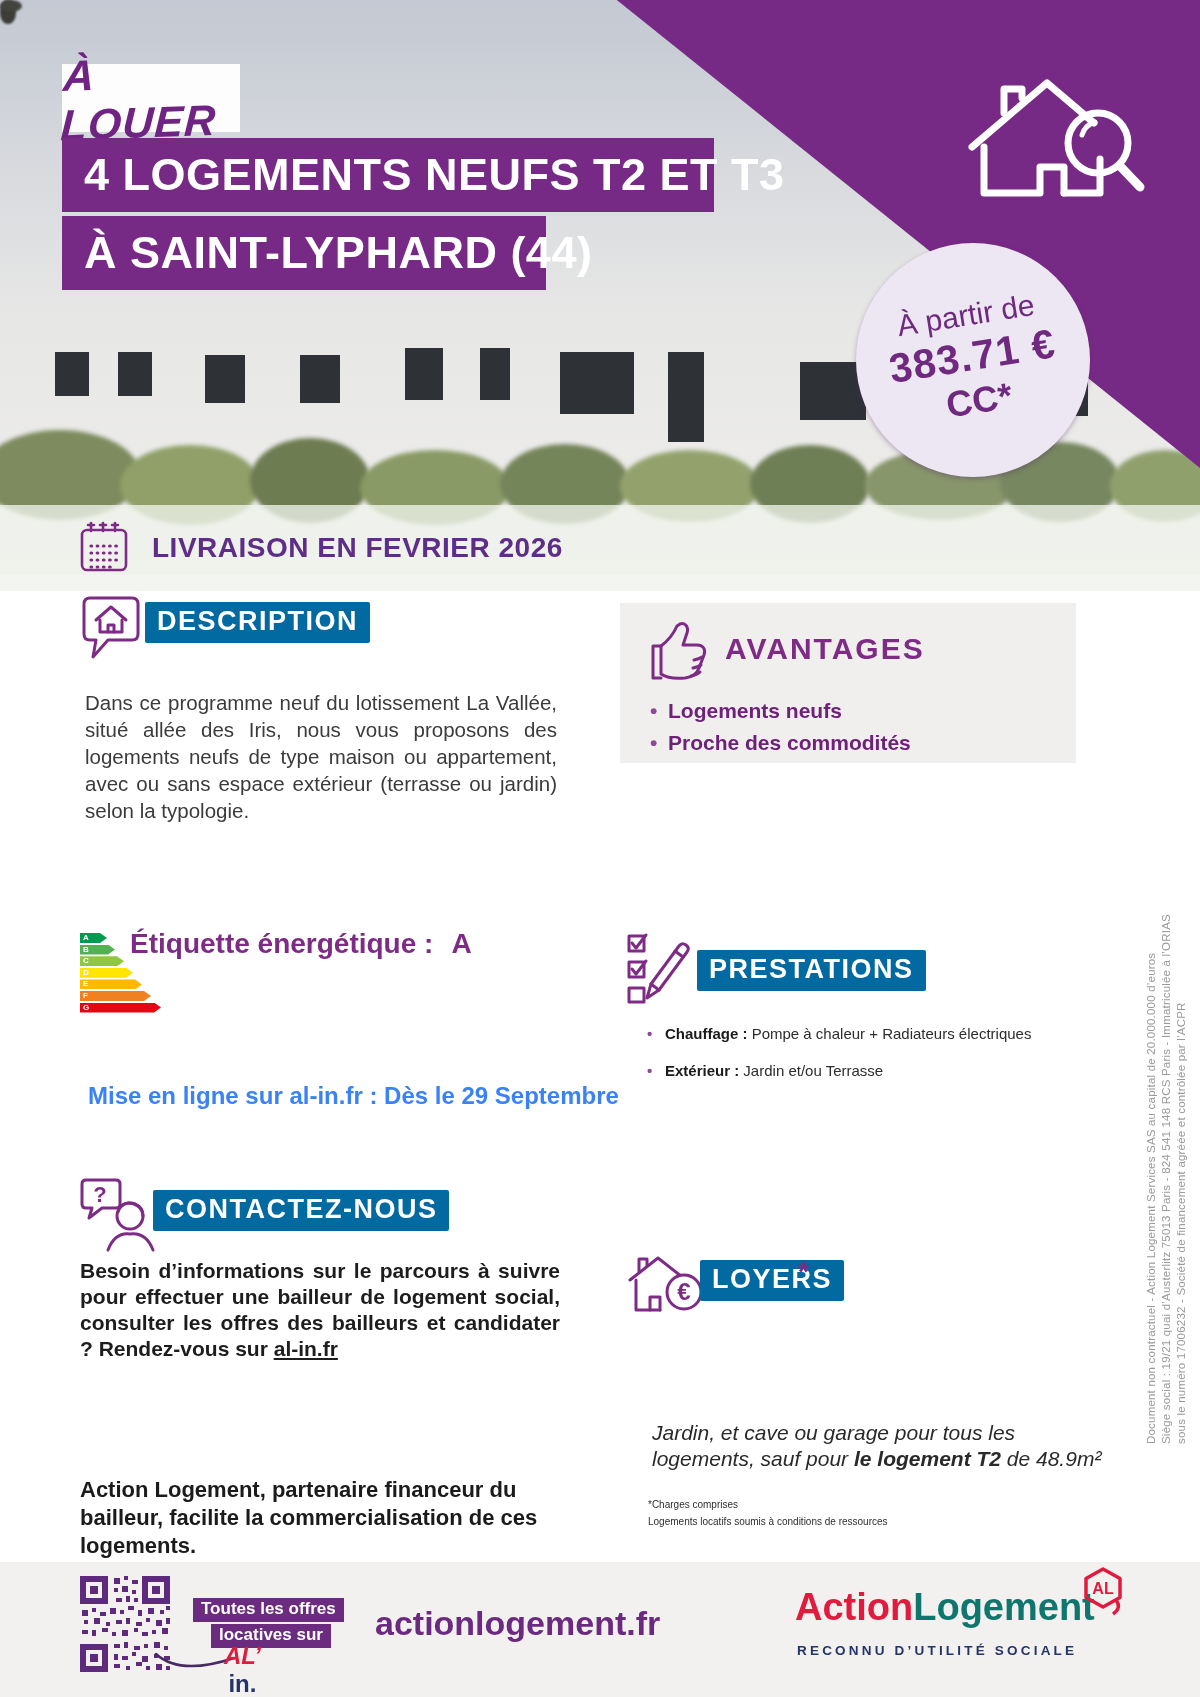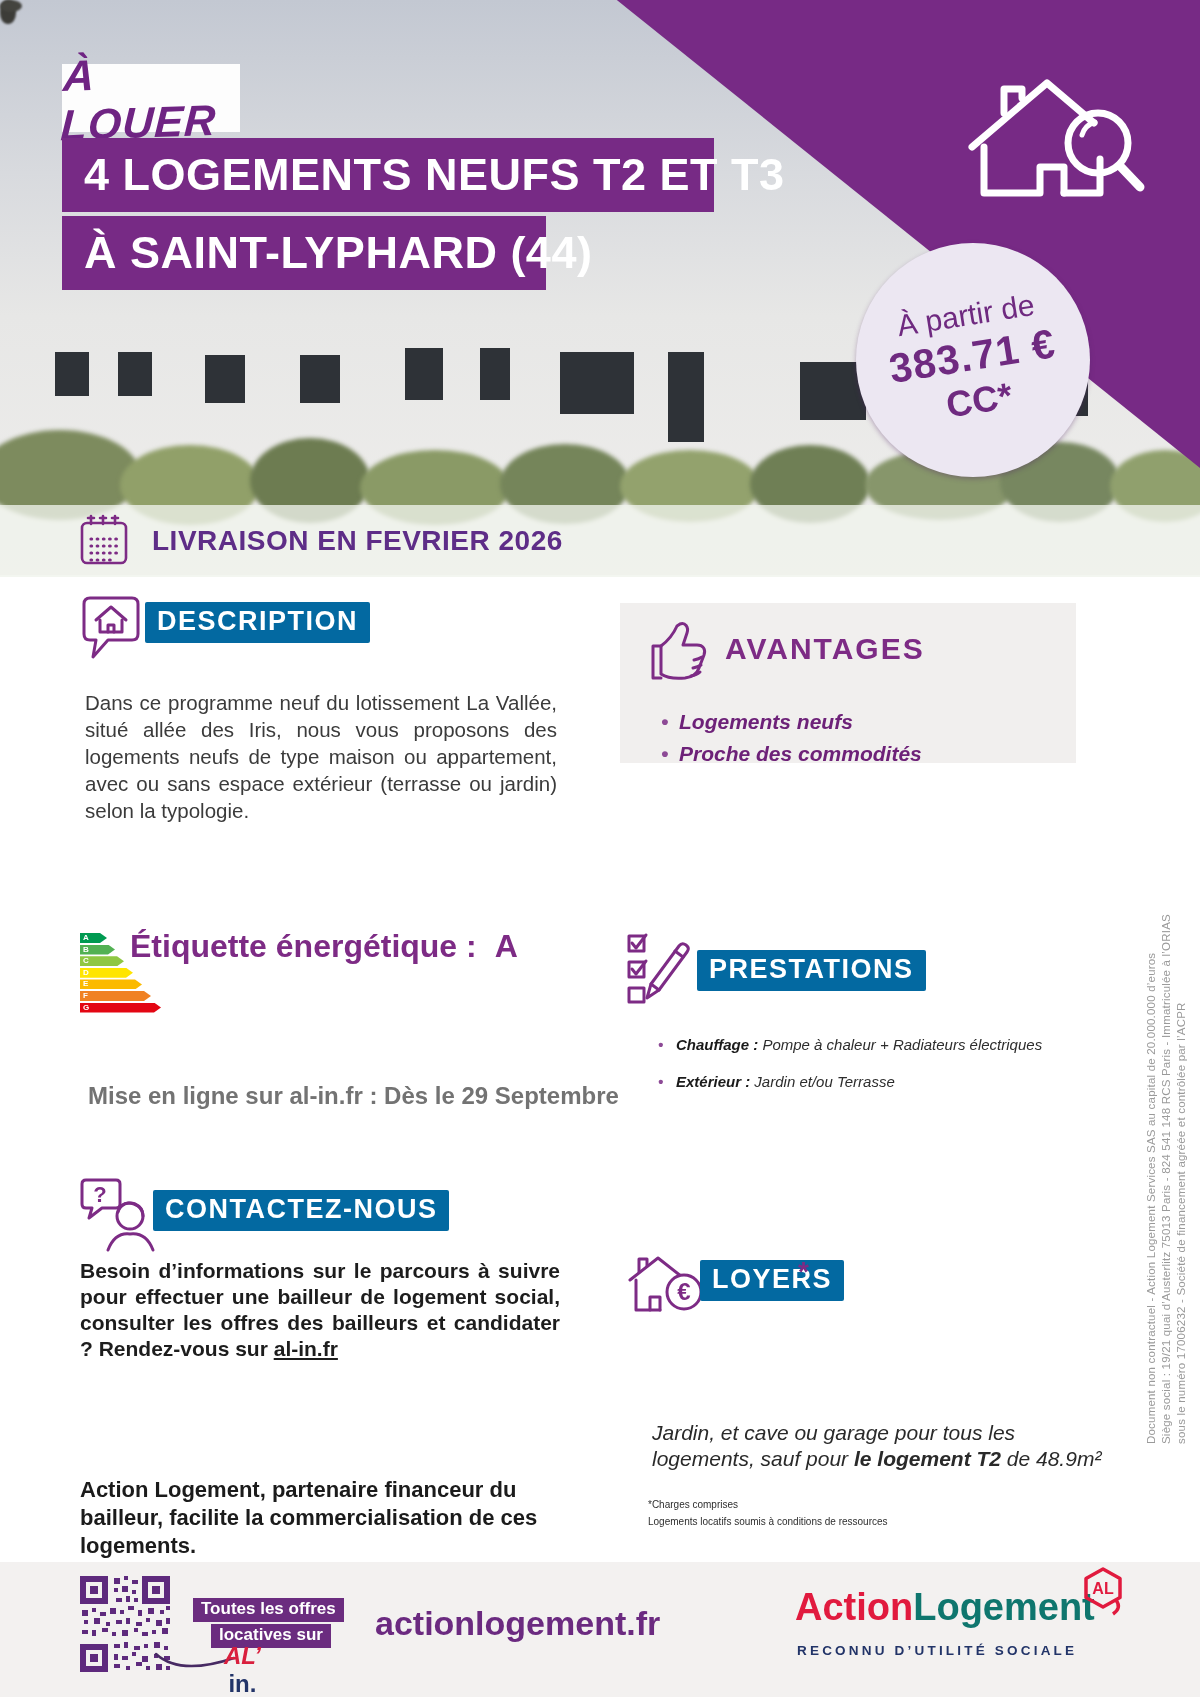--- a/index.html
+++ b/index.html
@@ -58,44 +58,44 @@
   .alouer{position:absolute;left:62px;top:64px;width:178px;height:68px;background:#fdfdfd;z-index:4;
           display:flex;align-items:center;justify-content:center;}
   .alouer span{color:#6f2483;font-size:43px;font-weight:bold;font-style:italic;
                transform:rotate(-2deg) skewX(-5deg);letter-spacing:1px;}
   .title-bar{position:absolute;left:62px;background:#772a85;color:#ffffff;display:flex;align-items:center;
              padding:0 22px;font-weight:bold;z-index:4;white-space:nowrap;}
   .bar1{top:138px;height:74px;width:608px;font-size:45px;letter-spacing:.5px;}
   .bar2{top:216px;height:74px;width:440px;font-size:45px;letter-spacing:.5px;}
 
   
-  .delivery{position:absolute;left:0;top:505px;width:1200px;height:72px;z-index:3;
+  .delivery{position:absolute;left:0;top:505px;width:1200px;height:86px;z-index:3;
             background:rgba(240,243,236,.78);display:flex;align-items:center;}
   .delivery svg{margin-left:78px;flex:none;}
   .delivery-text{margin-left:22px;color:#5e2d87;font-size:28px;font-weight:bold;letter-spacing:.5px;}
 
   
   .abs{position:absolute;z-index:5;}
   .shead{display:inline-block;background:#0369a1;color:#fff;font-size:27px;font-weight:bold;
          letter-spacing:1.5px;padding:4px 12px 6px;border-radius:2px;}
-  ul{list-style:none;margin:16px;padding:0;font-style:italic;}
+  ul{list-style:none;margin:5px;padding:0;}
   li{position:relative;padding-left:18px;}
   li::before{content:"•";position:absolute;left:0;color:#8d4a96;font-weight:bold;}
 
   
   .desc-icon{left:78px;top:590px;}
   .desc-head{left:145px;top:602px;}
   .desc-body{left:85px;top:668px;width:472px;font-size:20.5px;line-height:27px;color:#3b3b3b;
              text-align:justify;}
   .energy-scale{left:80px;top:933px;}
   .dpe-bar{height:10px;margin-bottom:1.6px;clip-path:polygon(0 0,calc(100% - 7px) 0,100% 50%,calc(100% - 7px) 100%,0 100%);
            color:#fff;font-size:8px;font-weight:bold;line-height:10px;padding-left:3px;}
-  .energy-label{left:130px;top:928px;font-size:32px;font-weight:bold;color:#7d2b85;}
+  .energy-label{left:130px;top:928px;font-size:28px;font-weight:bold;color:#7d2b85;}
   .energy-label .val{margin-left:18px;}
-  .online{left:88px;top:1082px;font-size:24px;font-weight:bold;color:#737373;}
+  .online{left:88px;top:1082px;font-size:24px;font-weight:bold;color:#3b82f6;}
   .contact-icon{left:76px;top:1174px;}
   .contact-head{left:153px;top:1190px;}
   .contact-body{left:80px;top:1258px;width:480px;font-size:21px;font-weight:bold;line-height:26px;
                 color:#1d1d1d;text-align:justify;margin:0;}
   .contact-link{color:#1d1d1d;text-decoration:underline;}
   .partner{left:80px;top:1476px;width:510px;font-size:22px;font-weight:bold;line-height:28px;color:#1b1b1b;}
 
   
   .av-box{left:620px;top:603px;width:456px;height:160px;background:#f1efee;z-index:4;}
   .av-icon{left:645px;top:618px;z-index:5;}

